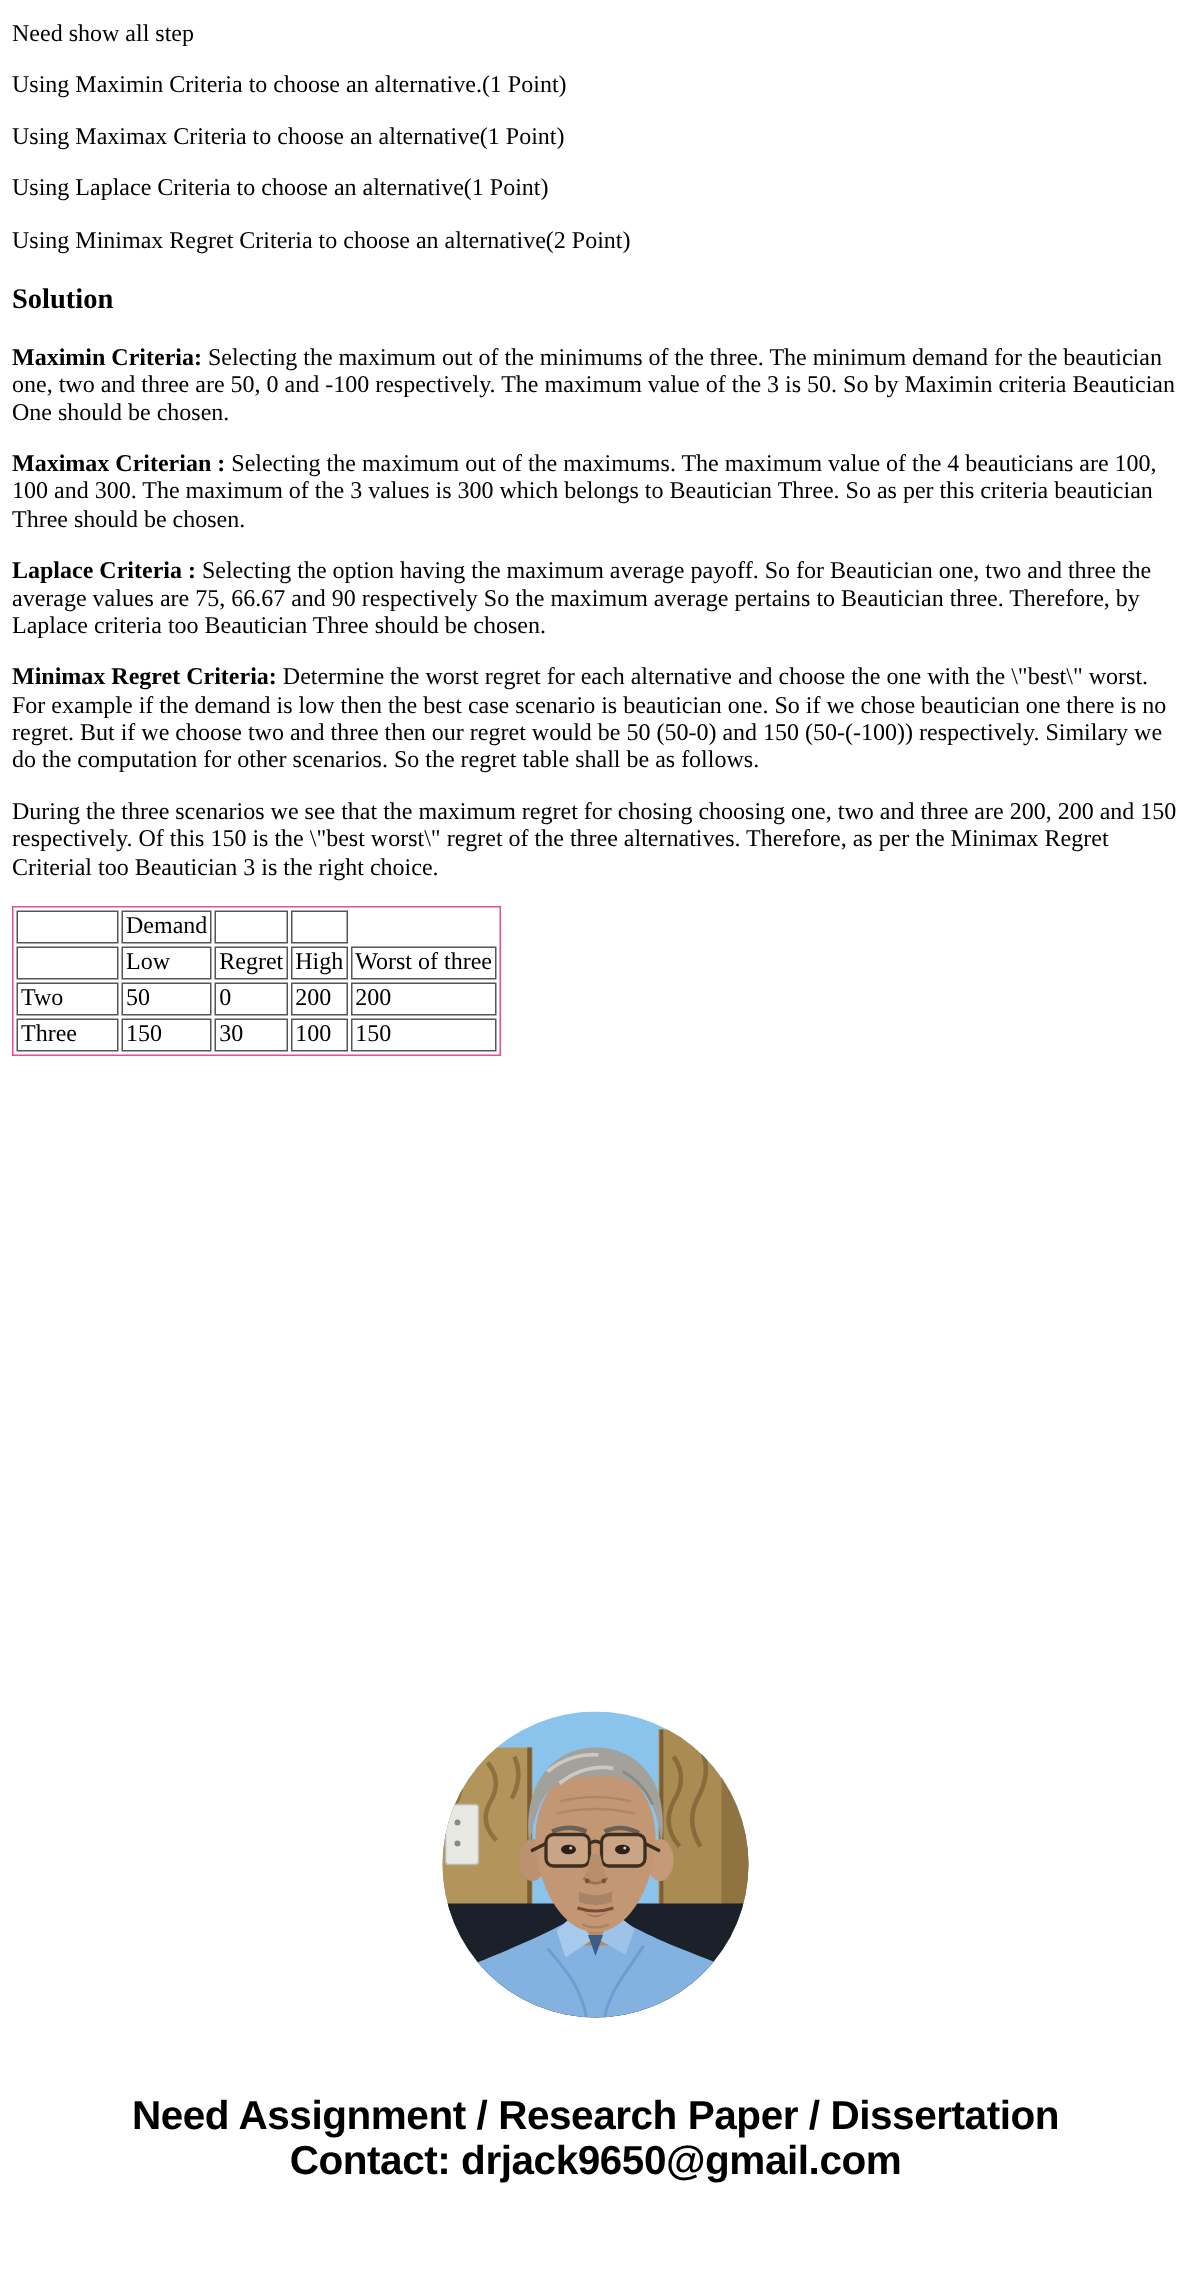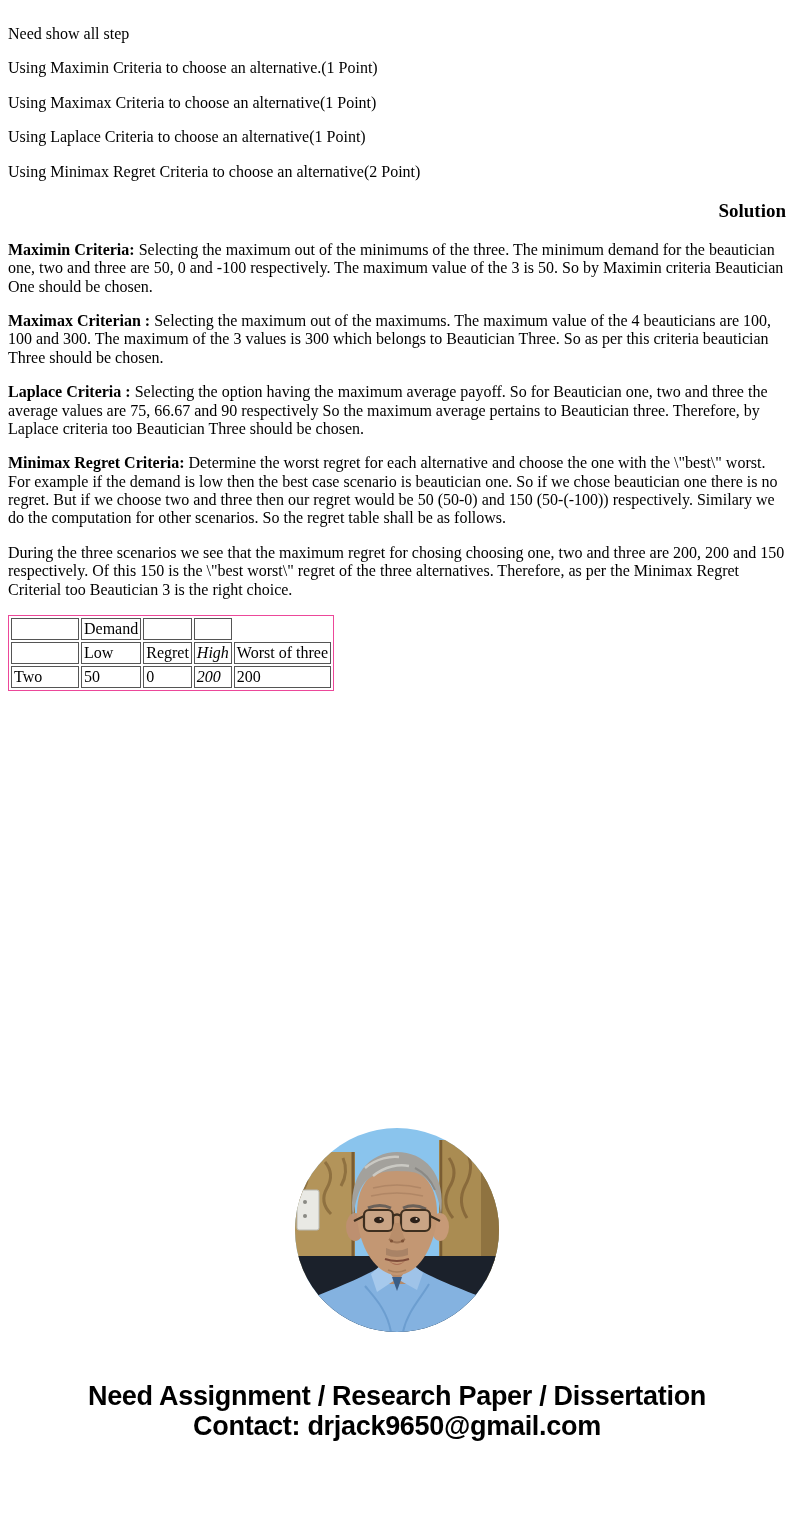--- a/index.html
+++ b/index.html
@@ -7,43 +7,42 @@
     color: #000000;
   }
   body {
     margin: 8px;
     width: 778px;
     font-family: "Liberation Serif", serif;
     font-size: 16px;
     line-height: 1.15;
   }
   p { margin: 16px 0; }
-  p.first { margin-top: 17px; }
+  p.first { margin-top: 6px; }
   .solution-heading {
     font-family: "Liberation Serif", serif;
     font-size: 19px;
     font-weight: bold;
     margin: 19px 0;
-    text-align: right;
   }
   table.regret-table {
     border-collapse: separate;
     border-spacing: 2px;
     border: 1px solid #ec4899;
     margin-top: 16px;
   }
   table.regret-table td {
     border: 1px solid #555;
     padding: 0px 2px;
     height: 20px;
     font-size: 16px;
     white-space: nowrap;
   }
   table.regret-table td.c1 { width: 62px; }
-  table.regret-table td.c4 { min-width: 28px; font-style: italic; }
+  table.regret-table td.c4 { min-width: 28px; }
   .photo-wrap {
     margin-top: 437px;
     text-align: center;
   }
   .avatar {
     display: inline-block;
     width: 204px;
     height: 204px;
   }
   .footer {
@@ -92,20 +91,27 @@
       <td>Regret</td>
       <td class="c4">High</td>
       <td>Worst of three</td>
     </tr>
     <tr>
       <td class="c1">Two</td>
       <td>50</td>
       <td>0</td>
       <td class="c4">200</td>
       <td>200</td>
+    </tr>
+    <tr>
+      <td class="c1">Three</td>
+      <td>150</td>
+      <td>30</td>
+      <td class="c4">100</td>
+      <td>150</td>
     </tr>
   </tbody>
 </table>
 
 <div class="photo-wrap">
   <svg class="avatar" viewBox="0 0 204 204" xmlns="http://www.w3.org/2000/svg">
     <defs>
       <clipPath id="avclip">
           <circle cx="102" cy="102" r="102"></circle>
         </clipPath>

